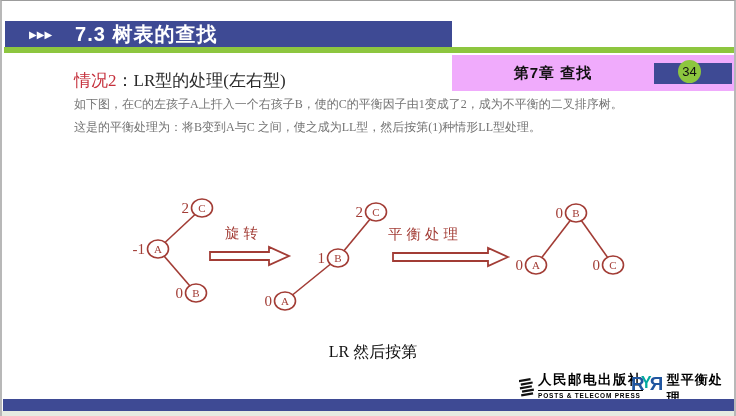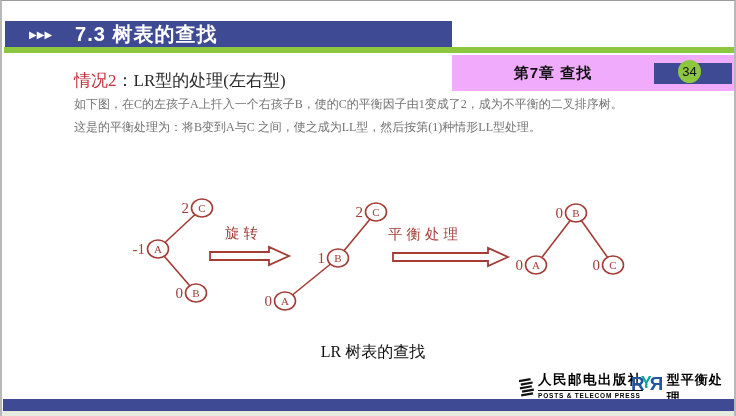--- a/index.html
+++ b/index.html
@@ -109,21 +109,21 @@
       <text x="523" y="270" text-anchor="end" class="bf-label">0</text>
       <ellipse cx="613" cy="265" rx="10.5" ry="9" fill="#fff" stroke="#A23C35" stroke-width="1.6"></ellipse>
       <text x="613" y="268.5" text-anchor="middle" class="node-label">C</text>
       <text x="600" y="270" text-anchor="end" class="bf-label">0</text>
       <polygon points="210,252 269,252 269,247 289,256 269,265 269,260 210,260" fill="#fff" stroke="#A23C35" stroke-width="1.8"></polygon>
       <text x="225" y="238" class="arrow-label">旋转</text>
       <polygon points="393,253 488,253 488,248 508,257 488,266 488,261 393,261" fill="#fff" stroke="#A23C35" stroke-width="1.8"></polygon>
       <text x="388" y="239" class="arrow-label">平衡处理</text>
     </svg>
 
-  <div class="caption serif">LR 树表的查找</div>
+  <div class="caption serif">LR 然后按第</div>
 
   <div class="pub-logo">
     <svg width="15" height="22" viewBox="0 0 15 22">
       <g fill="#111" transform="rotate(-10 7 11)">
         <rect x="1" y="2" width="12" height="2.2"></rect>
         <rect x="2.5" y="5.6" width="12" height="2.2"></rect>
         <rect x="1" y="9.2" width="12" height="2.2"></rect>
         <rect x="2.5" y="12.8" width="12" height="2.2"></rect>
         <rect x="1" y="16.4" width="12" height="2.2"></rect>
       </g>

